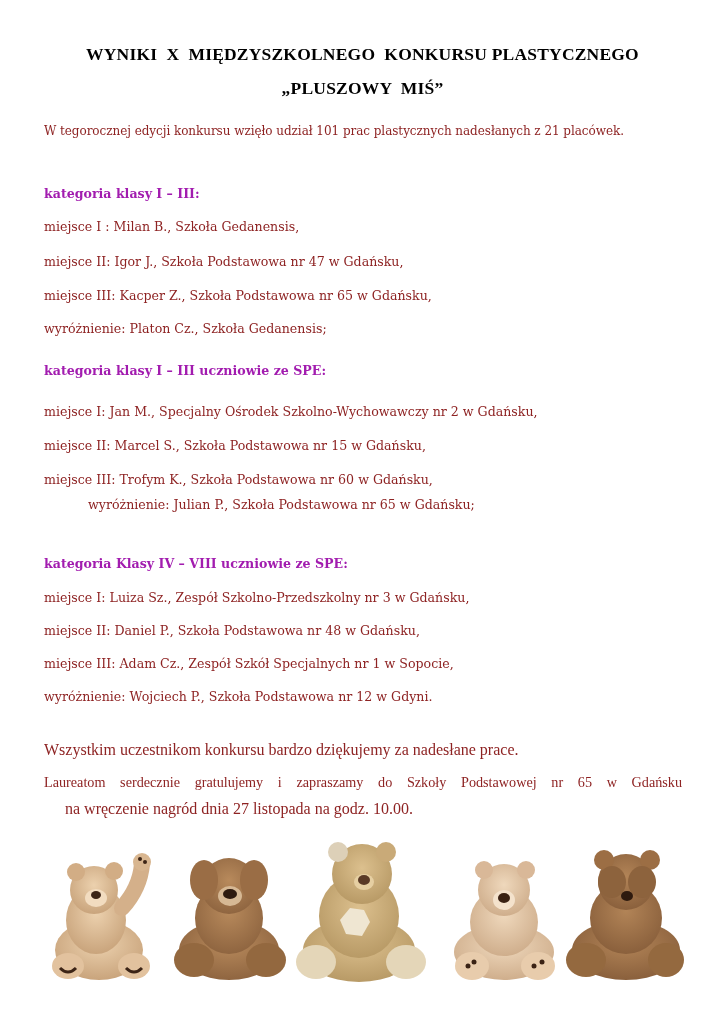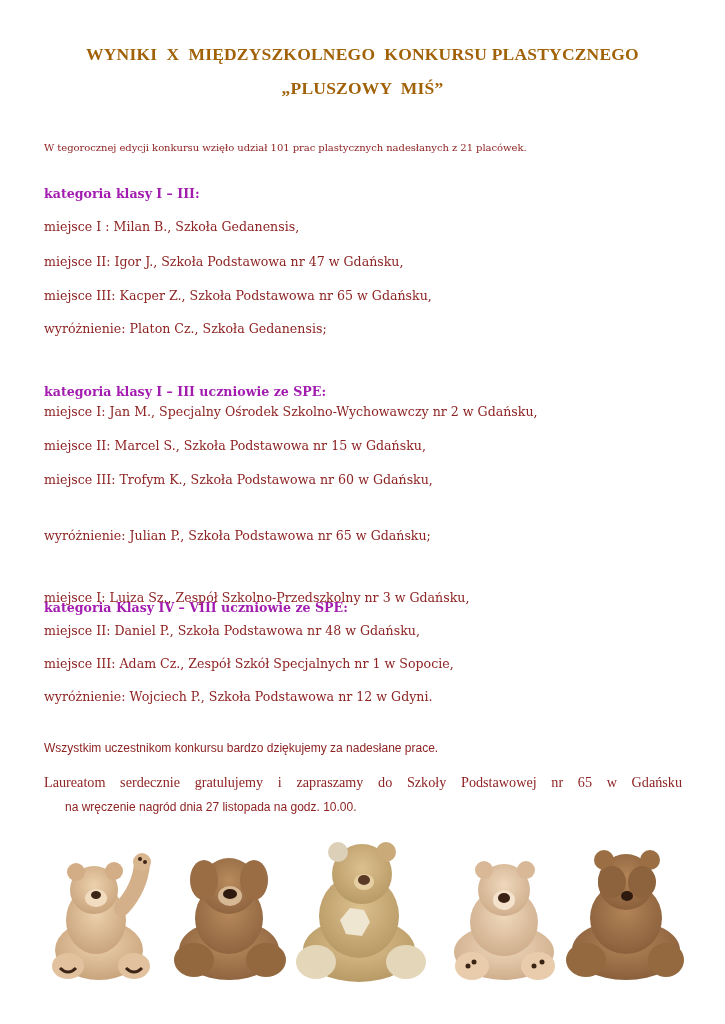--- a/index.html
+++ b/index.html
@@ -15,40 +15,40 @@
       font-family: "DejaVu Serif", "Liberation Serif", serif;
       color: #8e1d1d;
     }
     .title {
       position: absolute;
       left: 0;
       width: 725px;
       text-align: center;
       font-family: "Liberation Serif", "DejaVu Serif", serif;
       font-weight: bold;
-      color: #a16207;
+      color: #000000;
       font-size: 17.5px;
       letter-spacing: 0.2px;
       white-space: pre;
     }
     .title.l1 { top: 44px; }
     .title.l2 { top: 78px; }
     .text {
       position: absolute;
       left: 44px;
       font-size: 12.6px;
       white-space: nowrap;
       color: #8e2323;
     }
-    .intro { top: 124px; font-family: "DejaVu Serif", serif; font-size: 10px; letter-spacing: -0.05px; margin-top: 18px; }
+    .intro { top: 124px; font-family: "DejaVu Serif", serif; font-size: 12px; letter-spacing: -0.05px; }
     .cat {
       font-weight: bold;
       color: #a21caf;
     }
-    .closing { font-family: Liberation Sans, sans-serif; font-size: 12px; }
+    .closing { font-family: Liberation Serif, serif; font-size: 16px; }
     .justify {
       position: absolute;
       left: 44px;
       width: 638px;
       font-family: "Liberation Serif", serif;
       font-size: 14.2px;
       color: #8e2323;
       text-align: justify;
       text-align-last: justify;
       white-space: normal;
@@ -70,27 +70,27 @@
   <div class="title l2">„PLUSZOWY  MIŚ”</div>
 
   <div class="text intro">W tegorocznej edycji konkursu wzięło udział 101 prac plastycznych nadesłanych z 21 placówek.</div>
 
   <div class="text cat" style="top:186px;">kategoria klasy I – III:</div>
   <div class="text" style="top:219px;">miejsce I : Milan B., Szkoła Gedanensis,</div>
   <div class="text" style="top:254px;">miejsce II: Igor J., Szkoła Podstawowa nr 47 w Gdańsku,</div>
   <div class="text" style="top:288px;">miejsce III: Kacper Z., Szkoła Podstawowa nr 65 w Gdańsku,</div>
   <div class="text" style="top:321px;text-align:center;">wyróżnienie: Platon Cz., Szkoła Gedanensis;</div>
 
-  <div class="text cat" style="top:384px;text-align:right;">kategoria klasy I – III uczniowie ze SPE:</div>
+  <div class="text cat" style="top:363px;text-align:right;">kategoria klasy I – III uczniowie ze SPE:</div>
   <div class="text" style="top:404px;">miejsce I: Jan M., Specjalny Ośrodek Szkolno-Wychowawczy nr 2 w Gdańsku,</div>
   <div class="text" style="top:438px;">miejsce II: Marcel S., Szkoła Podstawowa nr 15 w Gdańsku,</div>
   <div class="text" style="top:472px;">miejsce III: Trofym K., Szkoła Podstawowa nr 60 w Gdańsku,</div>
-  <div class="text" style="top:528px;">wyróżnienie: Julian P., Szkoła Podstawowa nr 65 w Gdańsku;</div>
+  <div class="text" style="top:497px;margin-left:44px;">wyróżnienie: Julian P., Szkoła Podstawowa nr 65 w Gdańsku;</div>
 
-  <div class="text cat" style="top:556px;margin-top:44px;">kategoria Klasy IV – VIII uczniowie ze SPE:</div>
+  <div class="text cat" style="top:556px;">kategoria Klasy IV – VIII uczniowie ze SPE:</div>
   <div class="text" style="top:590px;">miejsce I: Luiza Sz., Zespół Szkolno-Przedszkolny nr 3 w Gdańsku,</div>
   <div class="text" style="top:623px;">miejsce II: Daniel P., Szkoła Podstawowa nr 48 w Gdańsku,</div>
   <div class="text" style="top:656px;">miejsce III: Adam Cz., Zespół Szkół Specjalnych nr 1 w Sopocie,</div>
   <div class="text" style="top:689px;text-align:right;">wyróżnienie: Wojciech P., Szkoła Podstawowa nr 12 w Gdyni.</div>
 
   <div class="text closing" style="top:741px;">Wszystkim uczestnikom konkursu bardzo dziękujemy za nadesłane prace.</div>
   <div class="justify" style="top:774px;">Laureatom serdecznie gratulujemy i zapraszamy do Szkoły Podstawowej nr 65 w Gdańsku</div>
   <div class="text closing" style="top:800px;margin-left:21px;">na wręczenie nagród dnia 27 listopada na godz. 10.00.</div>
 
   <svg class="bears" viewBox="0 0 640 150" xmlns="http://www.w3.org/2000/svg">

